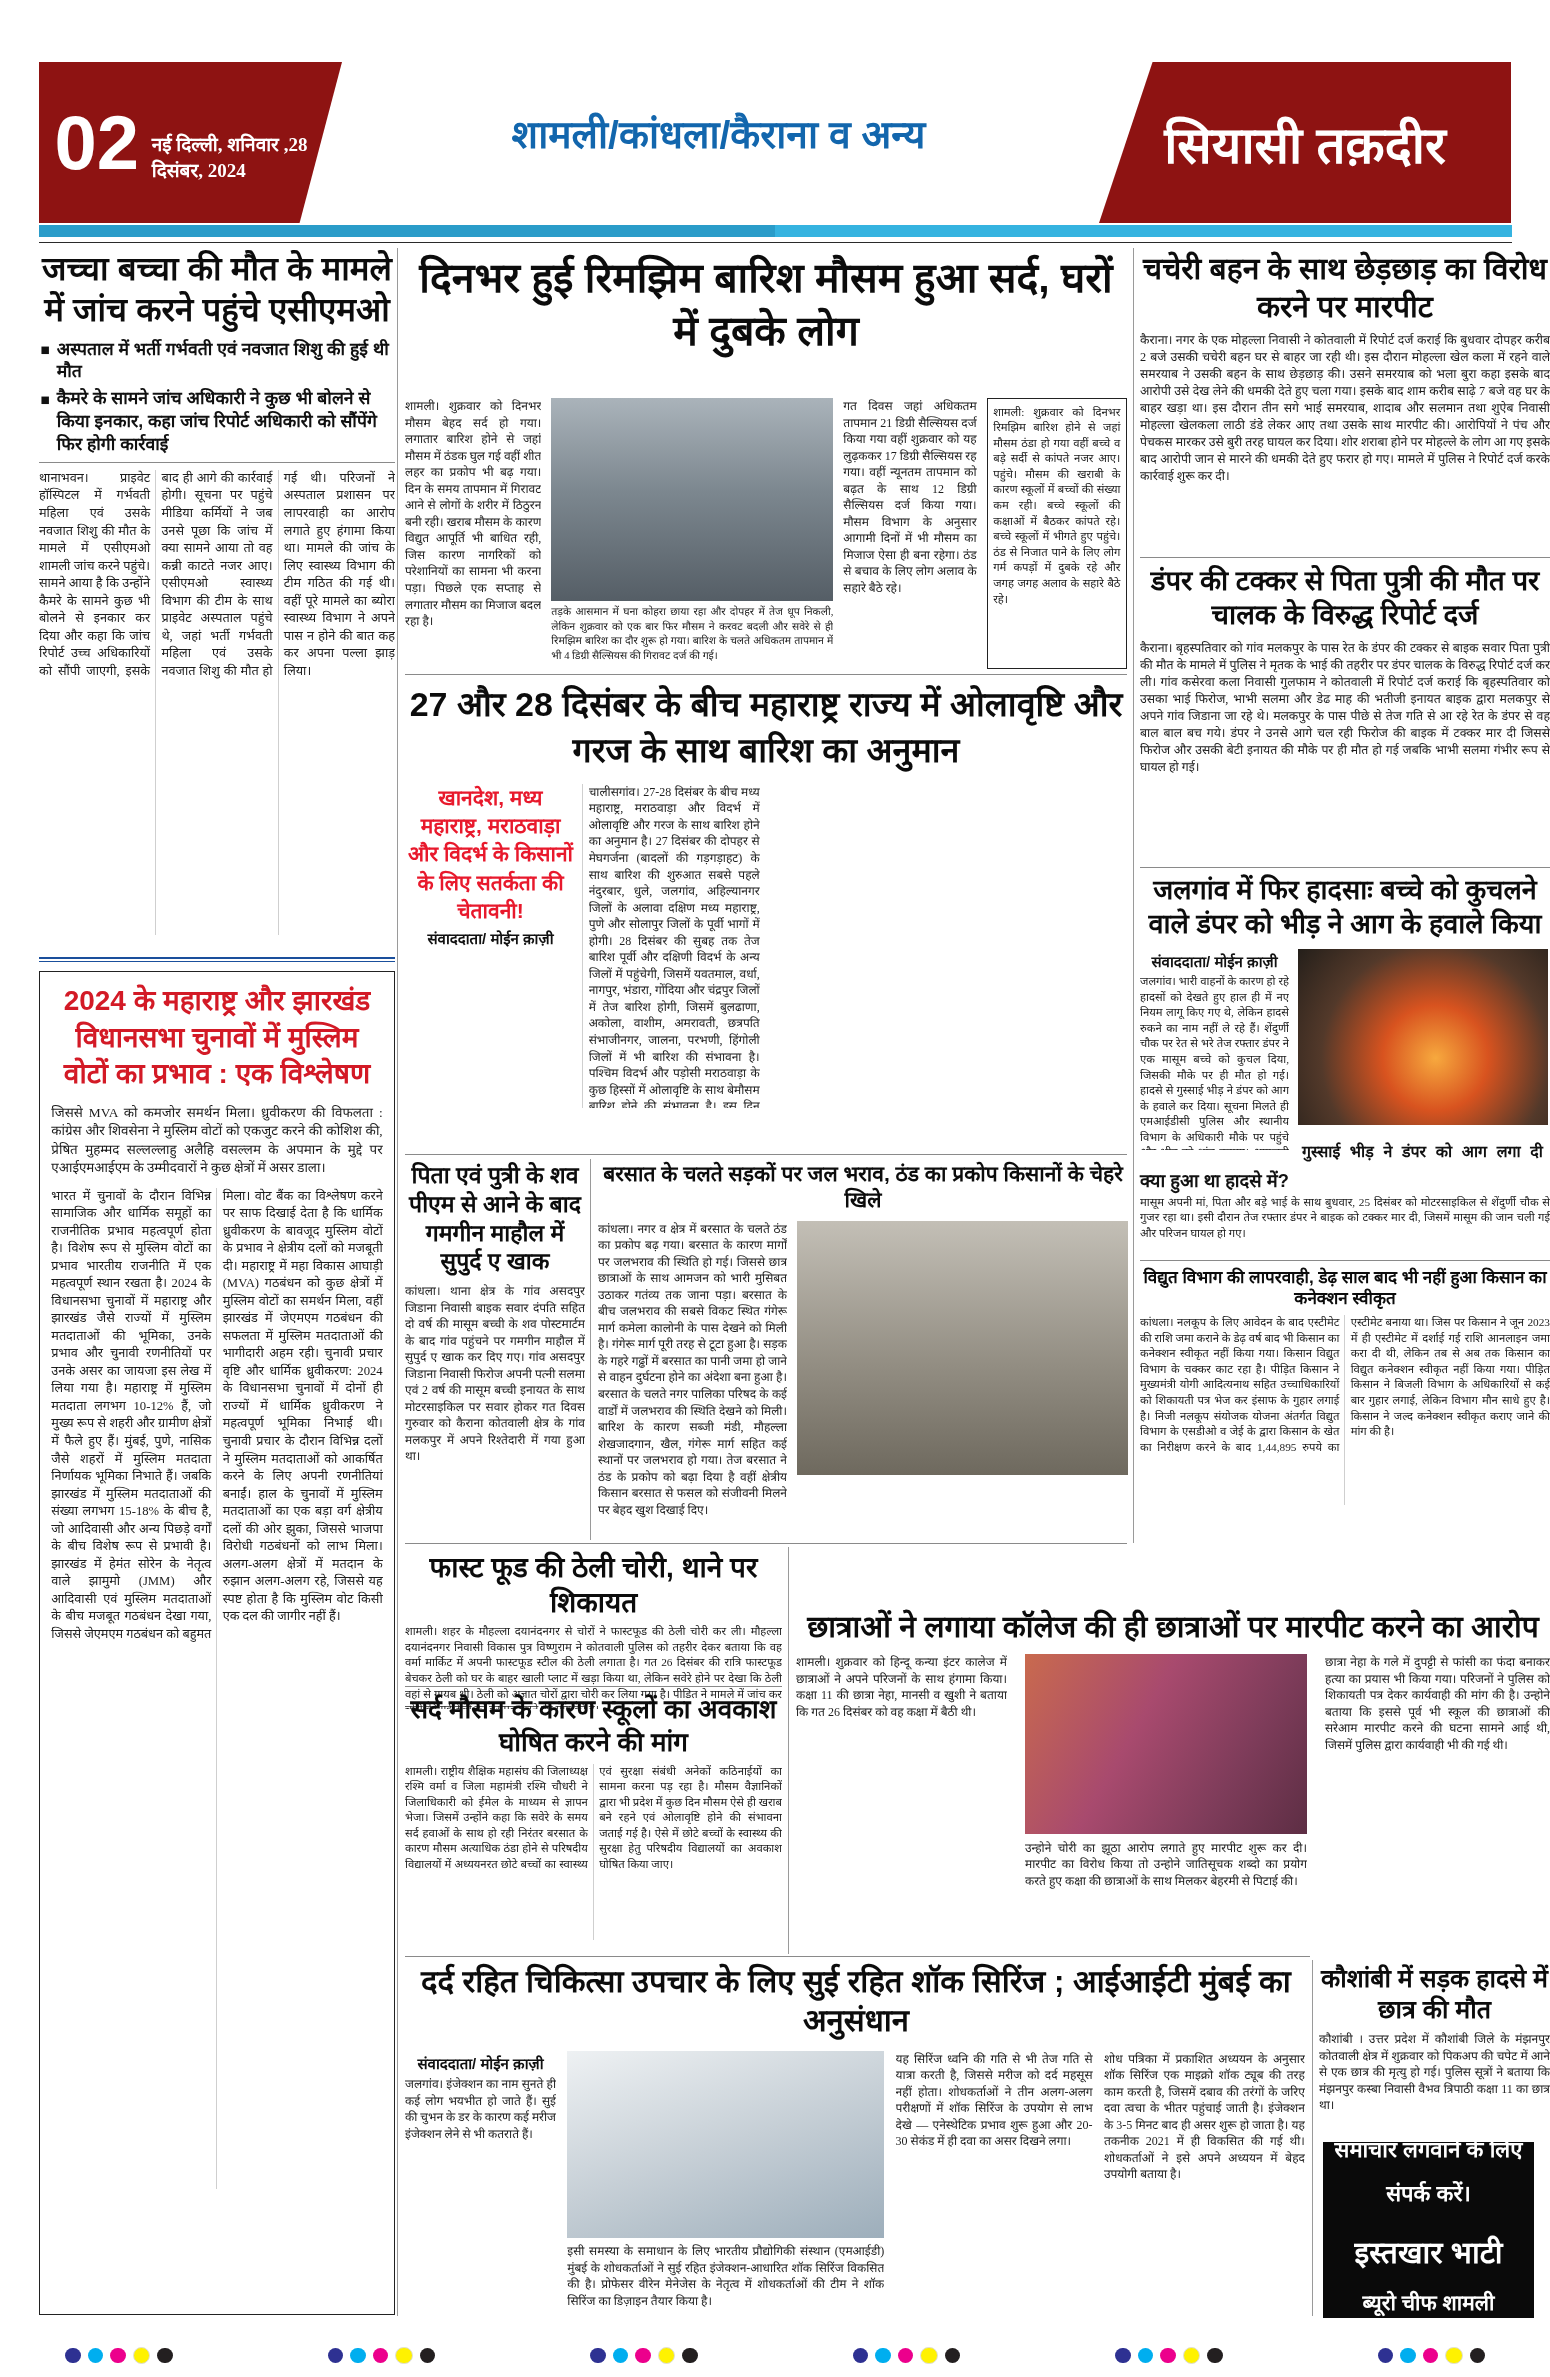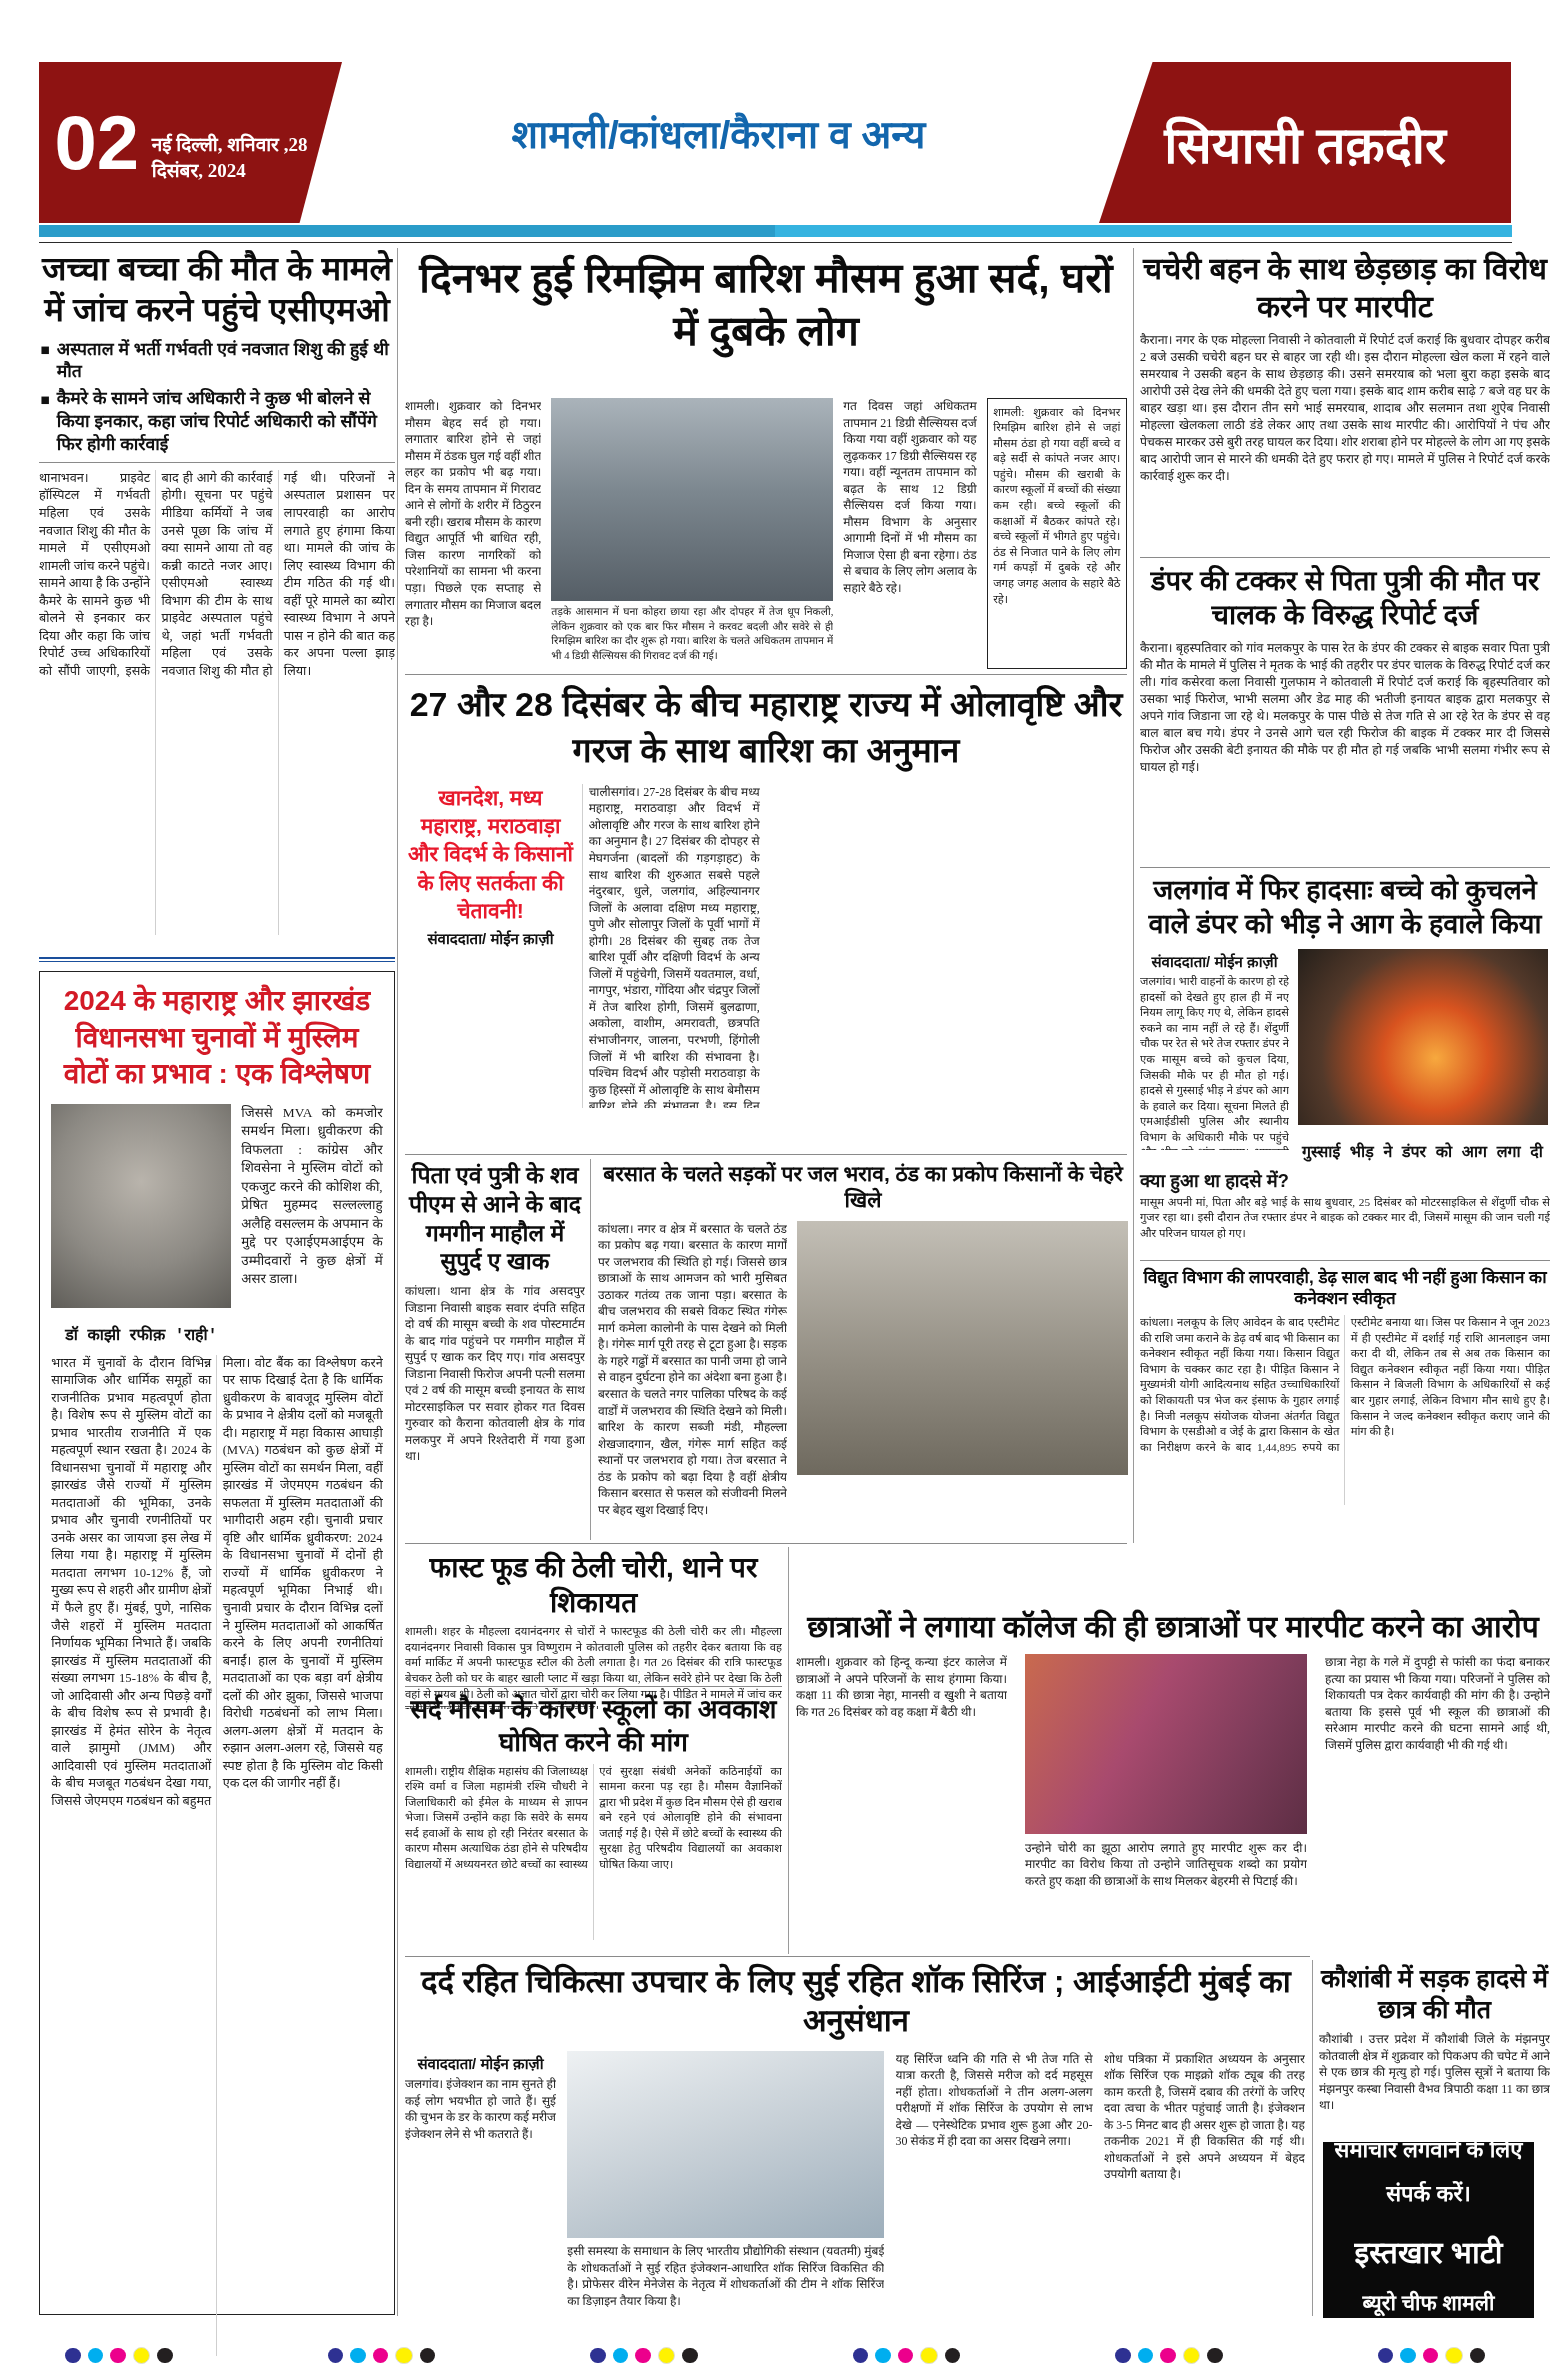--- a/index.html
+++ b/index.html
@@ -86,24 +86,20 @@
     </div>
     <div class="hrule" style="width:100%;margin-bottom:7px;"></div>
     <div class="body cols3" style="font-size:12.7px;height:465px;">थानाभवन। प्राइवेट हॉस्पिटल में गर्भवती महिला एवं उसके नवजात शिशु की मौत के मामले में एसीएमओ शामली जांच करने पहुंचे। सामने आया है कि उन्होंने कैमरे के सामने कुछ भी बोलने से इनकार कर दिया और कहा कि जांच रिपोर्ट उच्च अधिकारियों को सौंपी जाएगी, इसके बाद ही आगे की कार्रवाई होगी। सूचना पर पहुंचे मीडिया कर्मियों ने जब उनसे पूछा कि जांच में क्या सामने आया तो वह कन्नी काटते नजर आए। एसीएमओ स्वास्थ्य विभाग की टीम के साथ प्राइवेट अस्पताल पहुंचे थे, जहां भर्ती गर्भवती महिला एवं उसके नवजात शिशु की मौत हो गई थी। परिजनों ने अस्पताल प्रशासन पर लापरवाही का आरोप लगाते हुए हंगामा किया था। मामले की जांच के लिए स्वास्थ्य विभाग की टीम गठित की गई थी। वहीं पूरे मामले का ब्योरा स्वास्थ्य विभाग ने अपने पास न होने की बात कह कर अपना पल्ला झाड़ लिया।</div>
   </div>
 
   <div class="abs blue-double" style="left:39px;top:957px;width:356px;"></div>
 
   <div class="abs boxed" style="left:39px;top:971px;width:356px;height:1344px;box-sizing:border-box;padding:11.3px;">
     <div class="headline red" style="font-size:28px;line-height:1.3;">2024 के महाराष्ट्र और झारखंड विधानसभा चुनावों में मुस्लिम वोटों का प्रभाव : एक विश्लेषण</div>
     <div style="display:flex;gap:10px;margin-top:11.3px;">
-      <div style="width:180px;flex:0 0 auto;">
-        <div class="photo photo-portrait" style="width:180px;height:204px;"></div>
-        <div class="caption">डॉ काझी रफीक़ 'राही'</div>
-      </div>
       <div class="body" style="font-size:13.4px;">जिससे MVA को कमजोर समर्थन मिला। ध्रुवीकरण की विफलता : कांग्रेस और शिवसेना ने मुस्लिम वोटों को एकजुट करने की कोशिश की, प्रेषित मुहम्मद सल्लल्लाहु अलैहि वसल्लम के अपमान के मुद्दे पर एआईएमआईएम के उम्मीदवारों ने कुछ क्षेत्रों में असर डाला।</div>
     </div>
     <div class="body cols2" style="font-size:12.7px;height:1001px;margin-top:10px;">भारत में चुनावों के दौरान विभिन्न सामाजिक और धार्मिक समूहों का राजनीतिक प्रभाव महत्वपूर्ण होता है। विशेष रूप से मुस्लिम वोटों का प्रभाव भारतीय राजनीति में एक महत्वपूर्ण स्थान रखता है। 2024 के विधानसभा चुनावों में महाराष्ट्र और झारखंड जैसे राज्यों में मुस्लिम मतदाताओं की भूमिका, उनके प्रभाव और चुनावी रणनीतियों पर उनके असर का जायजा इस लेख में लिया गया है। महाराष्ट्र में मुस्लिम मतदाता लगभग 10-12% हैं, जो मुख्य रूप से शहरी और ग्रामीण क्षेत्रों में फैले हुए हैं। मुंबई, पुणे, नासिक जैसे शहरों में मुस्लिम मतदाता निर्णायक भूमिका निभाते हैं। जबकि झारखंड में मुस्लिम मतदाताओं की संख्या लगभग 15-18% के बीच है, जो आदिवासी और अन्य पिछड़े वर्गों के बीच विशेष रूप से प्रभावी है। झारखंड में हेमंत सोरेन के नेतृत्व वाले झामुमो (JMM) और आदिवासी एवं मुस्लिम मतदाताओं के बीच मजबूत गठबंधन देखा गया, जिससे जेएमएम गठबंधन को बहुमत मिला। वोट बैंक का विश्लेषण करने पर साफ दिखाई देता है कि धार्मिक ध्रुवीकरण के बावजूद मुस्लिम वोटों के प्रभाव ने क्षेत्रीय दलों को मजबूती दी। महाराष्ट्र में महा विकास आघाड़ी (MVA) गठबंधन को कुछ क्षेत्रों में मुस्लिम वोटों का समर्थन मिला, वहीं झारखंड में जेएमएम गठबंधन की सफलता में मुस्लिम मतदाताओं की भागीदारी अहम रही। चुनावी प्रचार वृष्टि और धार्मिक ध्रुवीकरण: 2024 के विधानसभा चुनावों में दोनों ही राज्यों में धार्मिक ध्रुवीकरण ने महत्वपूर्ण भूमिका निभाई थी। चुनावी प्रचार के दौरान विभिन्न दलों ने मुस्लिम मतदाताओं को आकर्षित करने के लिए अपनी रणनीतियां बनाईं। हाल के चुनावों में मुस्लिम मतदाताओं का एक बड़ा वर्ग क्षेत्रीय दलों की ओर झुका, जिससे भाजपा विरोधी गठबंधनों को लाभ मिला। अलग-अलग क्षेत्रों में मतदान के रुझान अलग-अलग रहे, जिससे यह स्पष्ट होता है कि मुस्लिम वोट किसी एक दल की जागीर नहीं हैं।</div>
   </div>
 
   <div class="abs" style="left:405px;top:252px;width:722px;">
     <div class="headline" style="font-size:41px;line-height:1.3;">दिनभर हुई रिमझिम बारिश मौसम हुआ सर्द, घरों में दुबके लोग</div>
   </div>
   <div class="abs" style="left:405px;top:398px;width:722px;height:271px;display:flex;gap:10px;">
     <div class="body" style="width:137px;font-size:12px;">शामली। शुक्रवार को दिनभर मौसम बेहद सर्द हो गया। लगातार बारिश होने से जहां मौसम में ठंडक घुल गई वहीं शीत लहर का प्रकोप भी बढ़ गया। दिन के समय तापमान में गिरावट आने से लोगों के शरीर में ठिठुरन बनी रही। खराब मौसम के कारण विद्युत आपूर्ति भी बाधित रही, जिस कारण नागरिकों को परेशानियों का सामना भी करना पड़ा। पिछले एक सप्ताह से लगातार मौसम का मिजाज बदल रहा है।</div>
@@ -166,21 +162,21 @@
 
   <div class="abs" style="left:405px;top:1963px;width:902px;">
     <div class="headline" style="font-size:31px;">दर्द रहित चिकित्सा उपचार के लिए सुई रहित शॉक सिरिंज ; आईआईटी मुंबई का अनुसंधान</div>
     <div style="display:flex;gap:11.3px;margin-top:10px;height:296px;overflow:hidden;">
       <div style="width:151px;flex:0 0 auto;">
         <div class="byline">संवाददाता/ मोईन क़ाज़ी</div>
         <div class="body" style="font-size:12px;">जलगांव। इंजेक्शन का नाम सुनते ही कई लोग भयभीत हो जाते हैं। सुई की चुभन के डर के कारण कई मरीज इंजेक्शन लेने से भी कतराते हैं।</div>
       </div>
       <div style="width:317px;flex:0 0 auto;">
         <div class="photo photo-syringe" style="width:317px;height:187px;"></div>
-        <div class="body" style="font-size:12px;margin-top:5.6px;height:95px;">इसी समस्या के समाधान के लिए भारतीय प्रौद्योगिकी संस्थान (यवतमी) मुंबई के शोधकर्ताओं ने सुई रहित इंजेक्शन-आधारित शॉक सिरिंज विकसित की है। प्रोफेसर वीरेन मेनेजेस के नेतृत्व में शोधकर्ताओं की टीम ने शॉक सिरिंज का डिज़ाइन तैयार किया है।</div>
+        <div class="body" style="font-size:12px;margin-top:5.6px;height:95px;">इसी समस्या के समाधान के लिए भारतीय प्रौद्योगिकी संस्थान (एमआईडी) मुंबई के शोधकर्ताओं ने सुई रहित इंजेक्शन-आधारित शॉक सिरिंज विकसित की है। प्रोफेसर वीरेन मेनेजेस के नेतृत्व में शोधकर्ताओं की टीम ने शॉक सिरिंज का डिज़ाइन तैयार किया है।</div>
       </div>
       <div class="body" style="width:197px;font-size:12px;">यह सिरिंज ध्वनि की गति से भी तेज गति से यात्रा करती है, जिससे मरीज को दर्द महसूस नहीं होता। शोधकर्ताओं ने तीन अलग-अलग परीक्षणों में शॉक सिरिंज के उपयोग से लाभ देखे — एनेस्थेटिक प्रभाव शुरू हुआ और 20-30 सेकंड में ही दवा का असर दिखने लगा।</div>
       <div class="body" style="width:201px;font-size:12px;">शोध पत्रिका में प्रकाशित अध्ययन के अनुसार शॉक सिरिंज एक माइक्रो शॉक ट्यूब की तरह काम करती है, जिसमें दबाव की तरंगों के जरिए दवा त्वचा के भीतर पहुंचाई जाती है। इंजेक्शन के 3-5 मिनट बाद ही असर शुरू हो जाता है। यह तकनीक 2021 में ही विकसित की गई थी। शोधकर्ताओं ने इसे अपने अध्ययन में बेहद उपयोगी बताया है।</div>
     </div>
   </div>
 
   <div class="abs" style="left:1140px;top:250px;width:410px;height:303px;">
     <div class="headline" style="font-size:30px;">चचेरी बहन के साथ छेड़छाड़ का विरोध करने पर मारपीट</div>
     <div class="body" style="font-size:12.3px;margin-top:7px;height:211px;">कैराना। नगर के एक मोहल्ला निवासी ने कोतवाली में रिपोर्ट दर्ज कराई कि बुधवार दोपहर करीब 2 बजे उसकी चचेरी बहन घर से बाहर जा रही थी। इस दौरान मोहल्ला खेल कला में रहने वाले समरयाब ने उसकी बहन के साथ छेड़छाड़ की। उसने समरयाब को भला बुरा कहा इसके बाद आरोपी उसे देख लेने की धमकी देते हुए चला गया। इसके बाद शाम करीब साढ़े 7 बजे वह घर के बाहर खड़ा था। इस दौरान तीन सगे भाई समरयाब, शादाब और सलमान तथा शुऐब निवासी मोहल्ला खेलकला लाठी डंडे लेकर आए तथा उसके साथ मारपीट की। आरोपियों ने पंच और पेचकस मारकर उसे बुरी तरह घायल कर दिया। शोर शराबा होने पर मोहल्ले के लोग आ गए इसके बाद आरोपी जान से मारने की धमकी देते हुए फरार हो गए। मामले में पुलिस ने रिपोर्ट दर्ज करके कार्रवाई शुरू कर दी।</div>
   </div>

